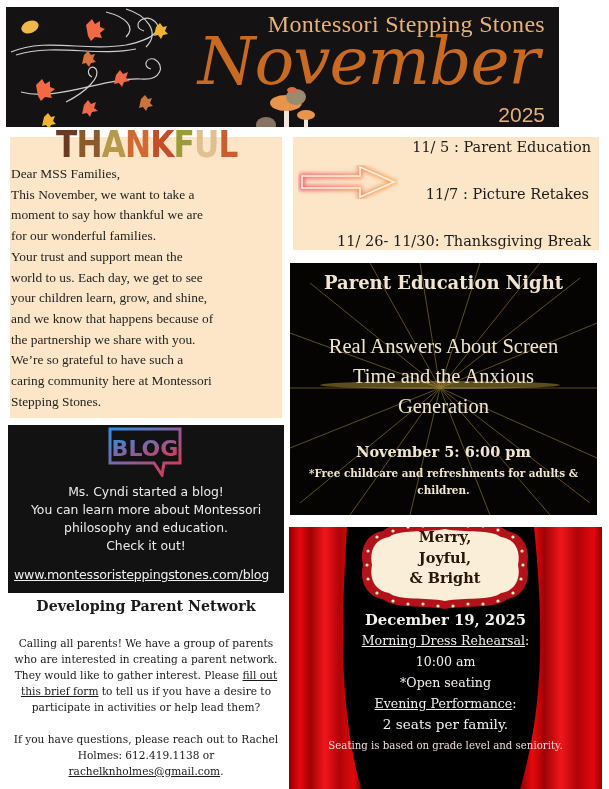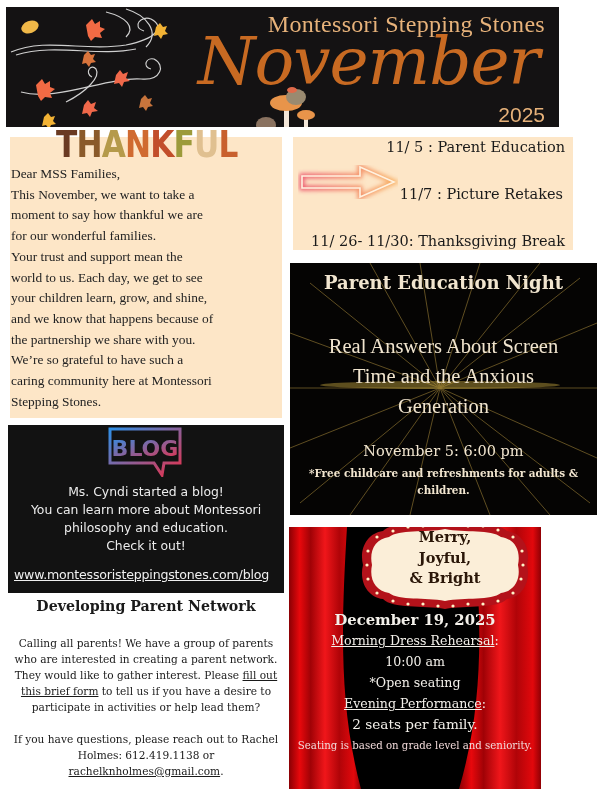--- a/index.html
+++ b/index.html
@@ -42,21 +42,21 @@
     .thankful-title span { display: inline-block; }
     .thank-text {
       position: absolute; left: 11px; top: 164px; width: 272px;
       font-family: Liberation Serif, serif; font-size: 13.4px; line-height: 20.7px;
       color: #222;
     }
     .thank-text p { white-space: nowrap; }
 
     
     .dates-panel {
-      position: absolute; left: 293px; top: 137px; width: 280px; height: 113px;
+      position: absolute; left: 293px; top: 137px; width: 306px; height: 113px;
       background: #fde6c7;
     }
     .date-item {
       position: absolute; right: 8px;
       font-family: "DejaVu Serif", serif; font-size: 14.5px; color: #1a1a1a;
       white-space: nowrap;
     }
     .arrow { position: absolute; left: 5px; top: 28px; width: 100px; height: 34px; }
 
     
@@ -68,21 +68,21 @@
     .edu-title {
       position: absolute; left: 0; width: 100%; top: 9px;
       font-family: "DejaVu Serif", serif; font-weight: bold; font-size: 18px;
     }
     .edu-sub {
       position: absolute; left: 0; width: 100%; top: 68px;
       font-family: "Liberation Serif", serif; font-size: 20.5px; line-height: 30px;
     }
     .edu-date {
       position: absolute; left: 0; width: 100%; top: 180px;
-      font-family: "DejaVu Serif", serif; font-weight: normal; font-size: 14.5px;
+      font-family: "DejaVu Serif", serif; font-weight: bold; font-size: 14.5px;
     }
     .edu-note {
       position: absolute; left: 6px; right: 6px; top: 202px;
       font-family: "DejaVu Serif", serif; font-weight: bold; font-size: 10.4px; line-height: 17px;
     }
 
     
     .blog-panel {
       position: absolute; left: 8px; top: 425px; width: 276px; height: 168px;
       background: #121212; color: #ececec; text-align: center;
@@ -107,21 +107,21 @@
       font-family: "DejaVu Serif", serif; font-weight: bold; font-size: 14.2px; margin-bottom: 21px;
     }
     .network p {
       font-family: "DejaVu Serif", serif; font-size: 10.6px; line-height: 16px;
     }
     .network .gap { height: 16px; }
     .network a, .network .u { color: #1a1a1a; text-decoration: underline; }
 
     
     .show-panel {
-      position: absolute; left: 289px; top: 527px; width: 252px; height: 262px;
+      position: absolute; left: 289px; top: 527px; width: 313px; height: 262px;
       background: #000; overflow: hidden; text-align: center; color: #f3f0ea;
     }
     .curtain { position: absolute; top: 0; height: 262px; }
     .marquee { position: absolute; left: 64px; top: -8px; width: 184px; height: 92px; }
     .marquee-text {
       position: absolute; left: 64px; width: 184px; top: 0px;
       font-family: "DejaVu Serif", serif; font-weight: bold; font-size: 14.5px;
       line-height: 20.5px; color: #2a1608;
     }
     .show-lines {

